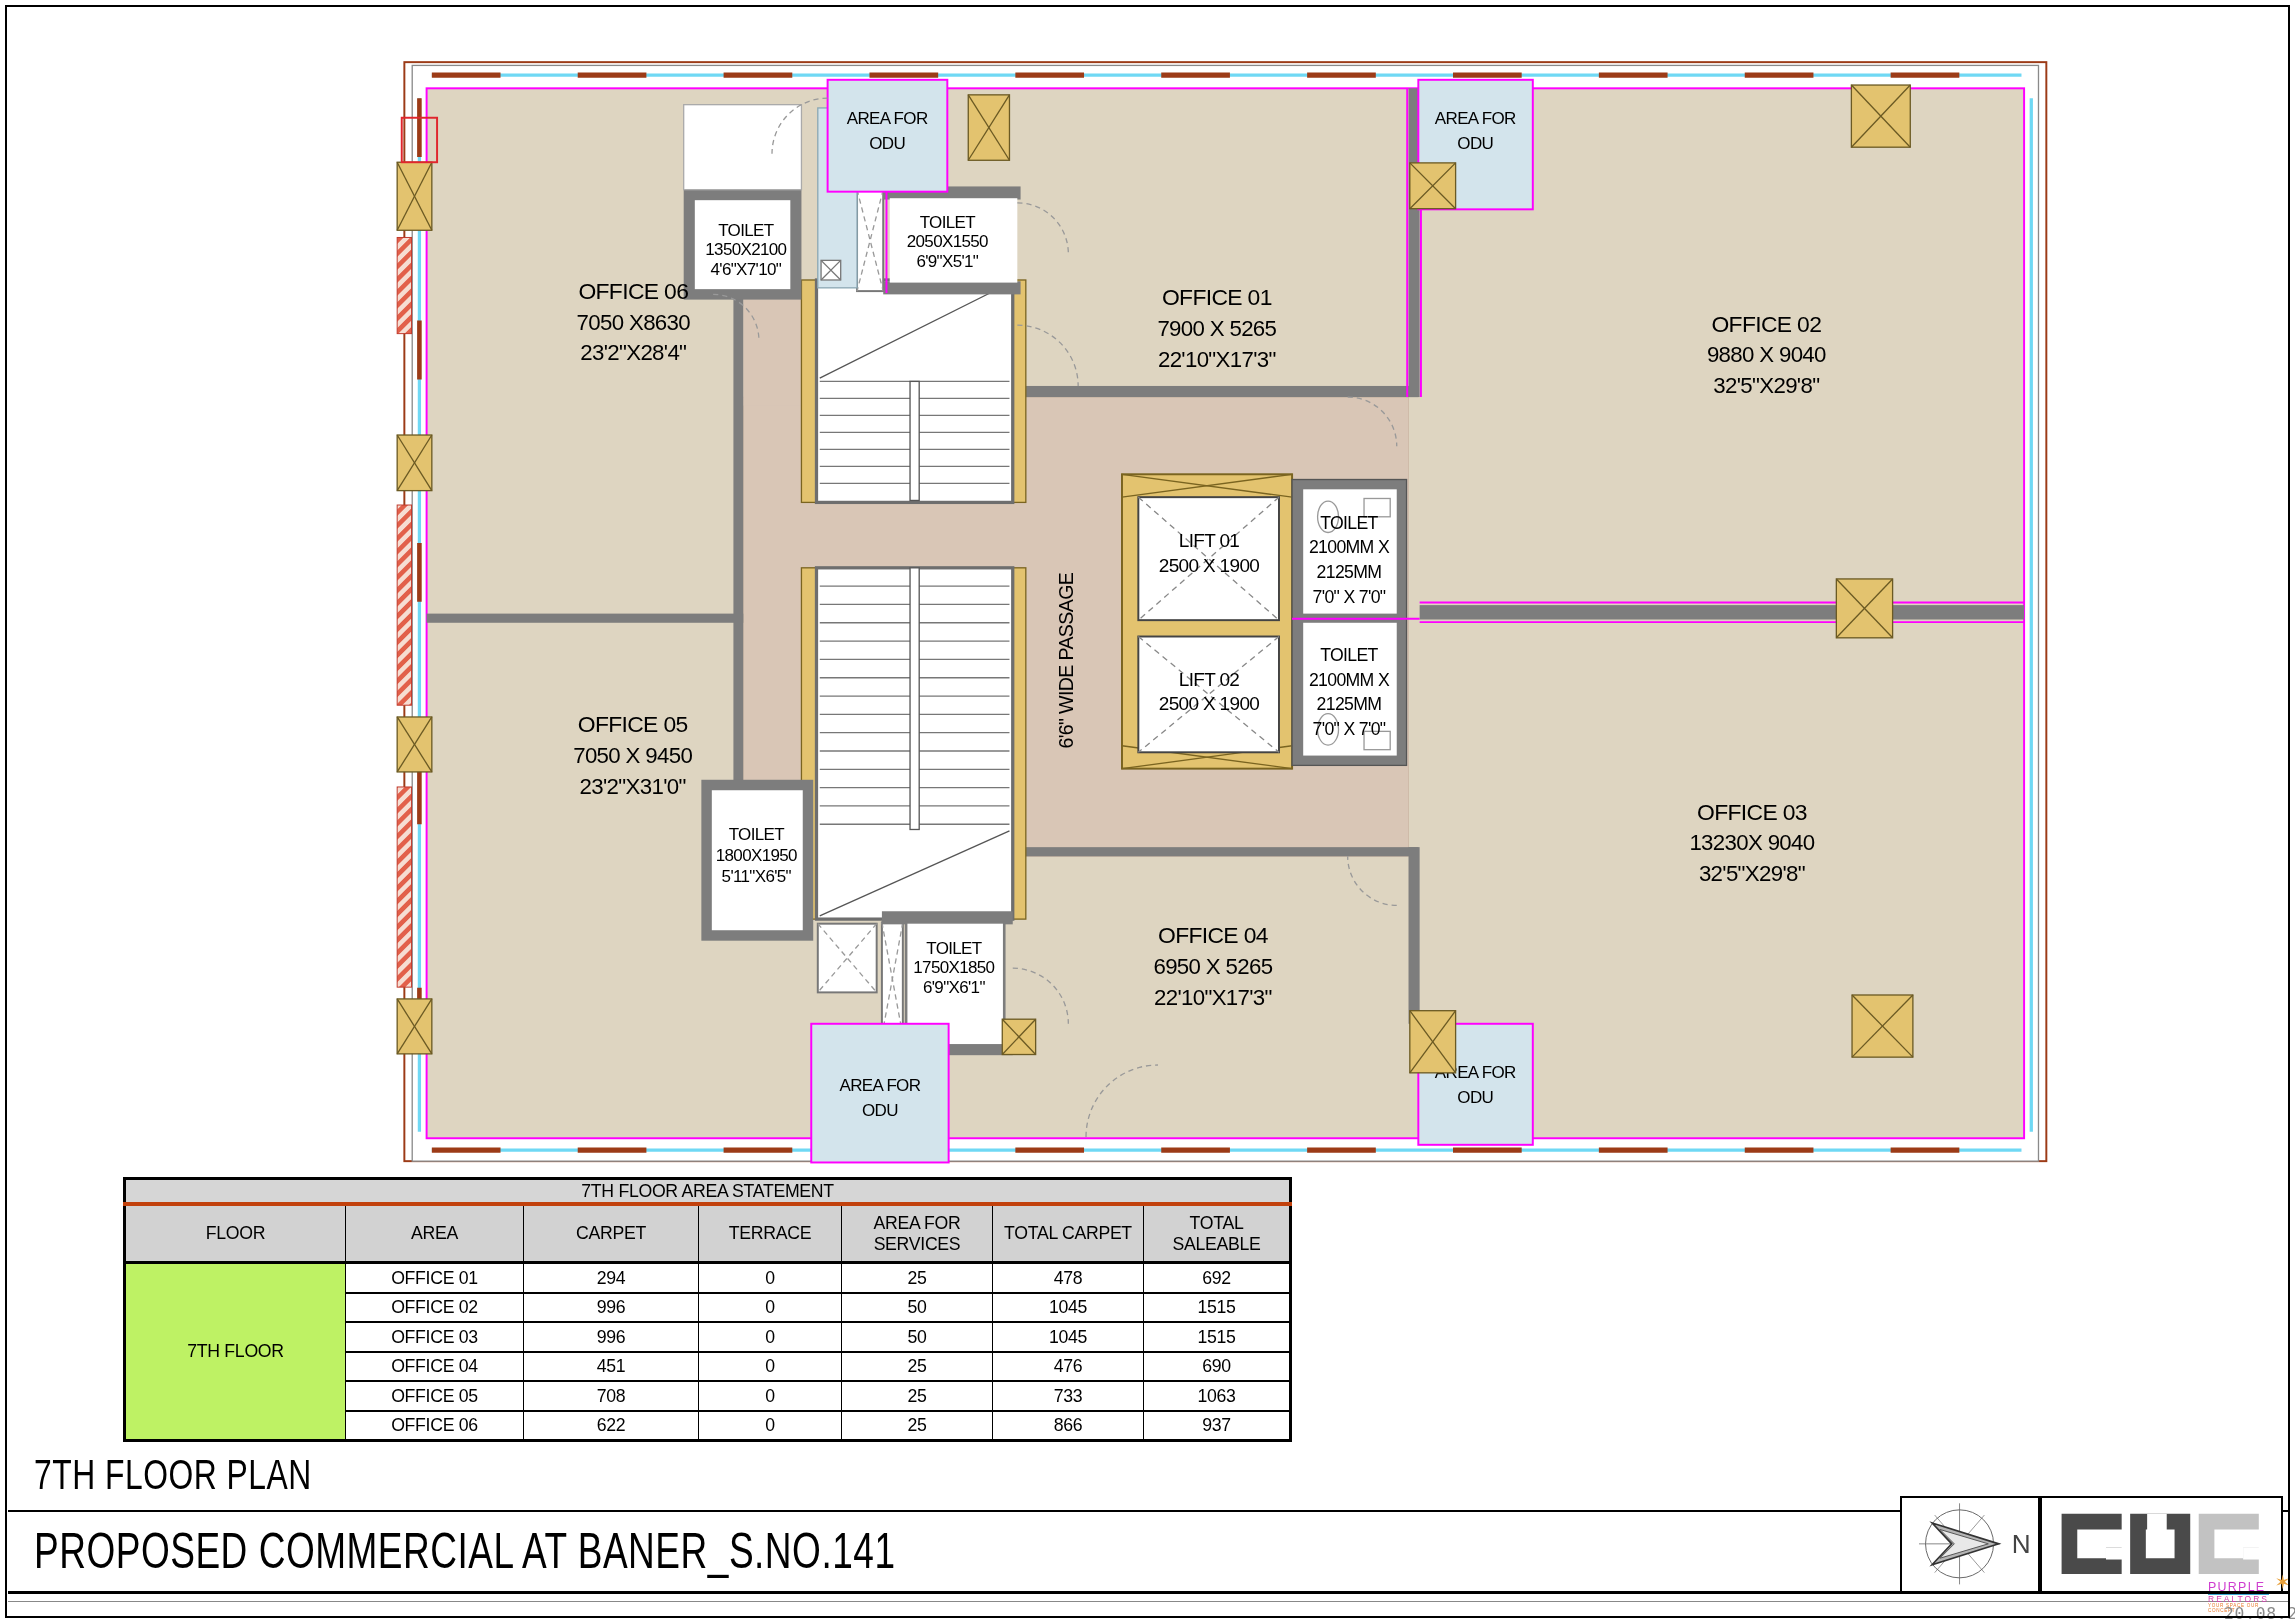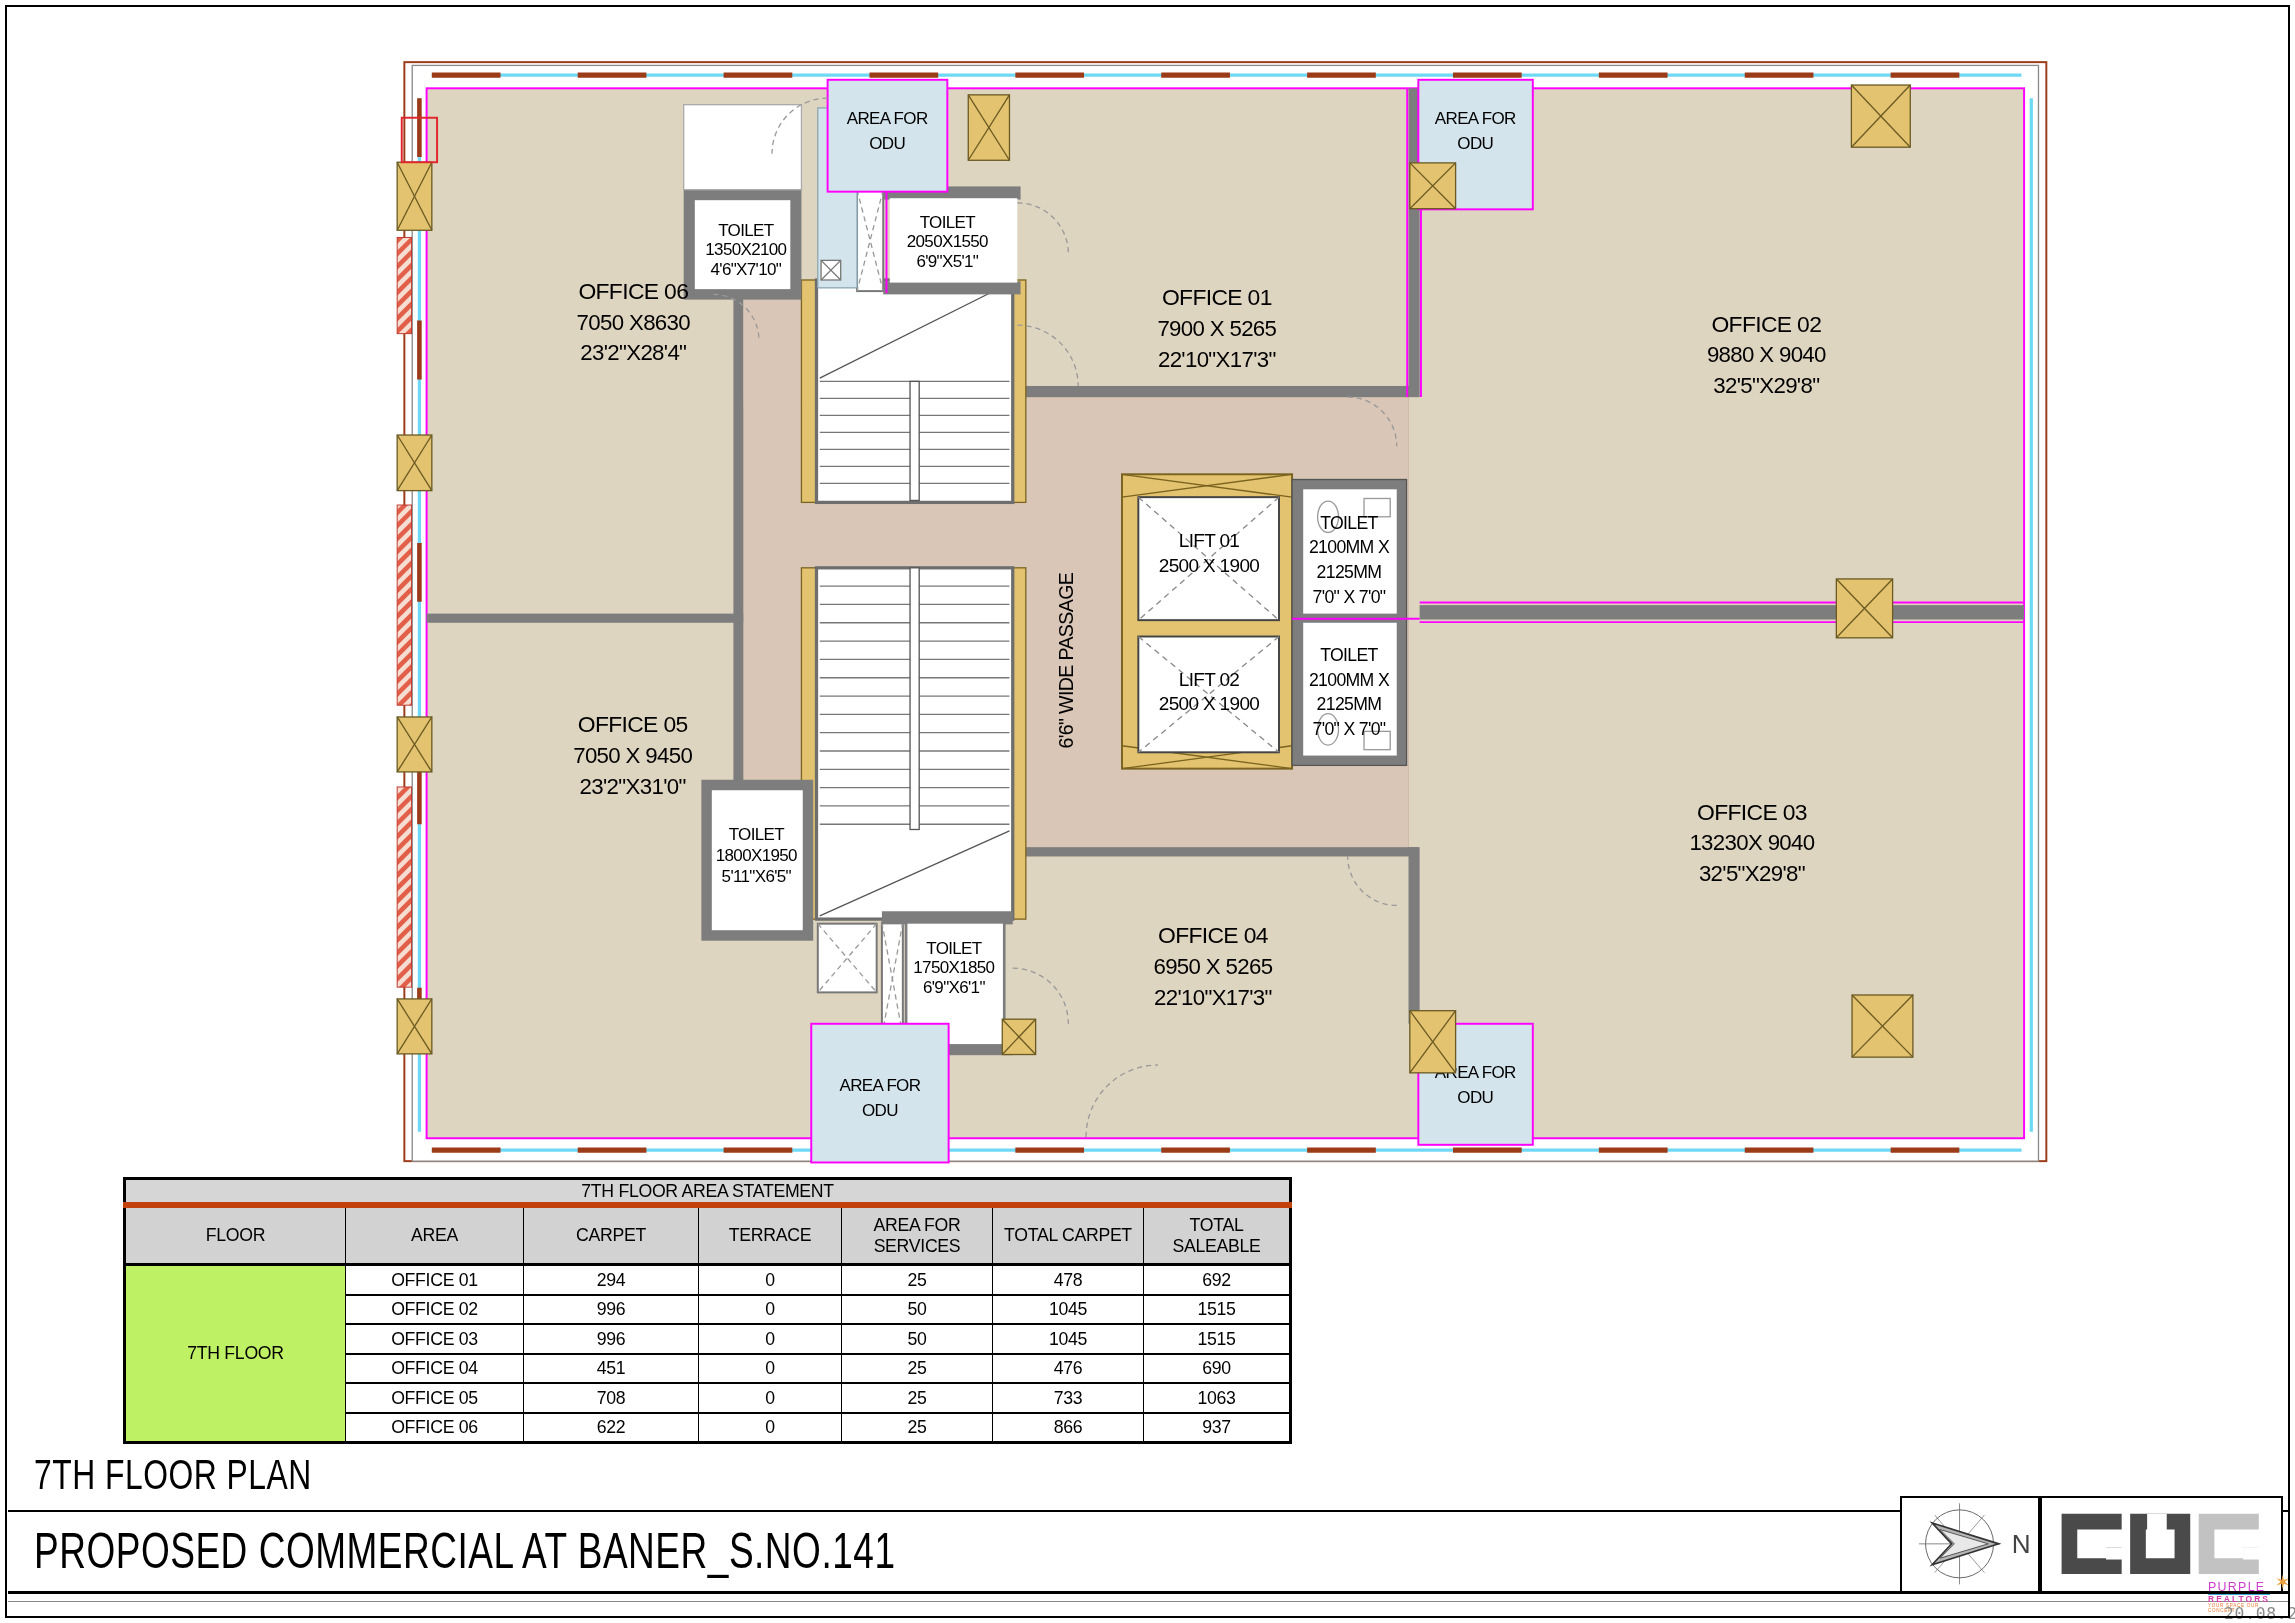--- a/index.html
+++ b/index.html
@@ -4,39 +4,39 @@
 <style>
   html,body{margin:0;padding:0;background:#fff;}
   body{width:2295px;height:1623px;position:relative;font-family:"Liberation Sans",sans-serif;overflow:hidden;}
   .sheet-border{position:absolute;left:5.2px;top:5.2px;right:5.2px;bottom:5.2px;border:2.6px solid #000;}
   #plan-svg{position:absolute;left:0;top:0;}
   
   .area-table-wrap{position:absolute;left:123px;top:1177px;width:1166px;}
   table.area-table{border-collapse:collapse;width:100%;table-layout:fixed;border:3.3px solid #000;
     font-size:17.7px;letter-spacing:-0.3px;color:#000;}
   table.area-table th,table.area-table td{border:1.3px solid #000;text-align:center;padding:0;line-height:1.15;}
-  table.area-table .t-title{background:#d6d6d6;height:22px;border-bottom:6px solid #c2410c;font-weight:normal;}
+  table.area-table .t-title{background:#d6d6d6;height:22px;border-bottom:4px solid #c2410c;font-weight:normal;}
   table.area-table .hdr th{background:#d2d2d2;height:55px;font-weight:normal;border-bottom:3.3px solid #000;}
   table.area-table .drow td{height:27.5px;background:#fff;border-top:2.6px solid #000;}
   table.area-table td.floor-cell{background:#bef264;border-top:2.6px solid #000;}
   
   .plan-title{position:absolute;left:34px;top:1450px;font-size:43px;color:#000;white-space:nowrap;
     transform:scaleX(.74);transform-origin:0 0;letter-spacing:0.7px;}
   .project-title{position:absolute;left:34px;top:1522px;font-size:50px;color:#000;white-space:nowrap;
     transform:scaleX(.74);transform-origin:0 0;letter-spacing:0.7px;}
   .rule{position:absolute;left:7.9px;width:2280px;background:#000;}
   .rule1{top:1510px;height:2px;}
   .rule2{top:1591px;height:2.6px;}
   .rule3{top:1601px;height:1.3px;background:#888;}
   
   .north-box{position:absolute;left:1900px;top:1496px;width:140px;height:97px;border:2px solid #000;background:#fff;box-sizing:border-box;}
   .logo-box{position:absolute;left:2040px;top:1496px;width:243px;height:97px;border:2px solid #000;background:#fff;box-sizing:border-box;}
   .purple-logo{position:absolute;left:2208px;top:1581px;width:79px;text-align:left;line-height:1;}
   .purple-logo .p1{font-size:12.4px;font-weight:normal;color:#cf3ecf;letter-spacing:1.3px;}
-  .purple-logo .p2{font-size:8.5px;font-weight:bold;color:#d43fb0;letter-spacing:2px;border-top:1.3px solid #3fa9d4;display:inline-block;}
+  .purple-logo .p2{font-size:8.5px;font-weight:normal;color:#d43fb0;letter-spacing:2px;border-top:1.3px solid #3fa9d4;display:inline-block;}
   .purple-logo .p3{font-size:4.6px;color:#e8772a;letter-spacing:0.7px;display:block;}
   .purple-logo .star{position:absolute;right:-3.9px;top:-7.9px;font-size:19.6px;color:#e8a13c;}
   .date-stamp{position:absolute;left:2224px;top:1604px;font-family:"DejaVu Sans Mono",monospace;font-size:16.4px;color:#8a8a8a;letter-spacing:0.7px;}
 </style>
 </head>
 <body>
 
 <svg id="plan-svg" width="2295" height="1623" viewBox="0 0 3508 2481">
   <defs>
     <pattern id="redhatch" width="14" height="14" patternUnits="userSpaceOnUse" patternTransform="rotate(45)">

